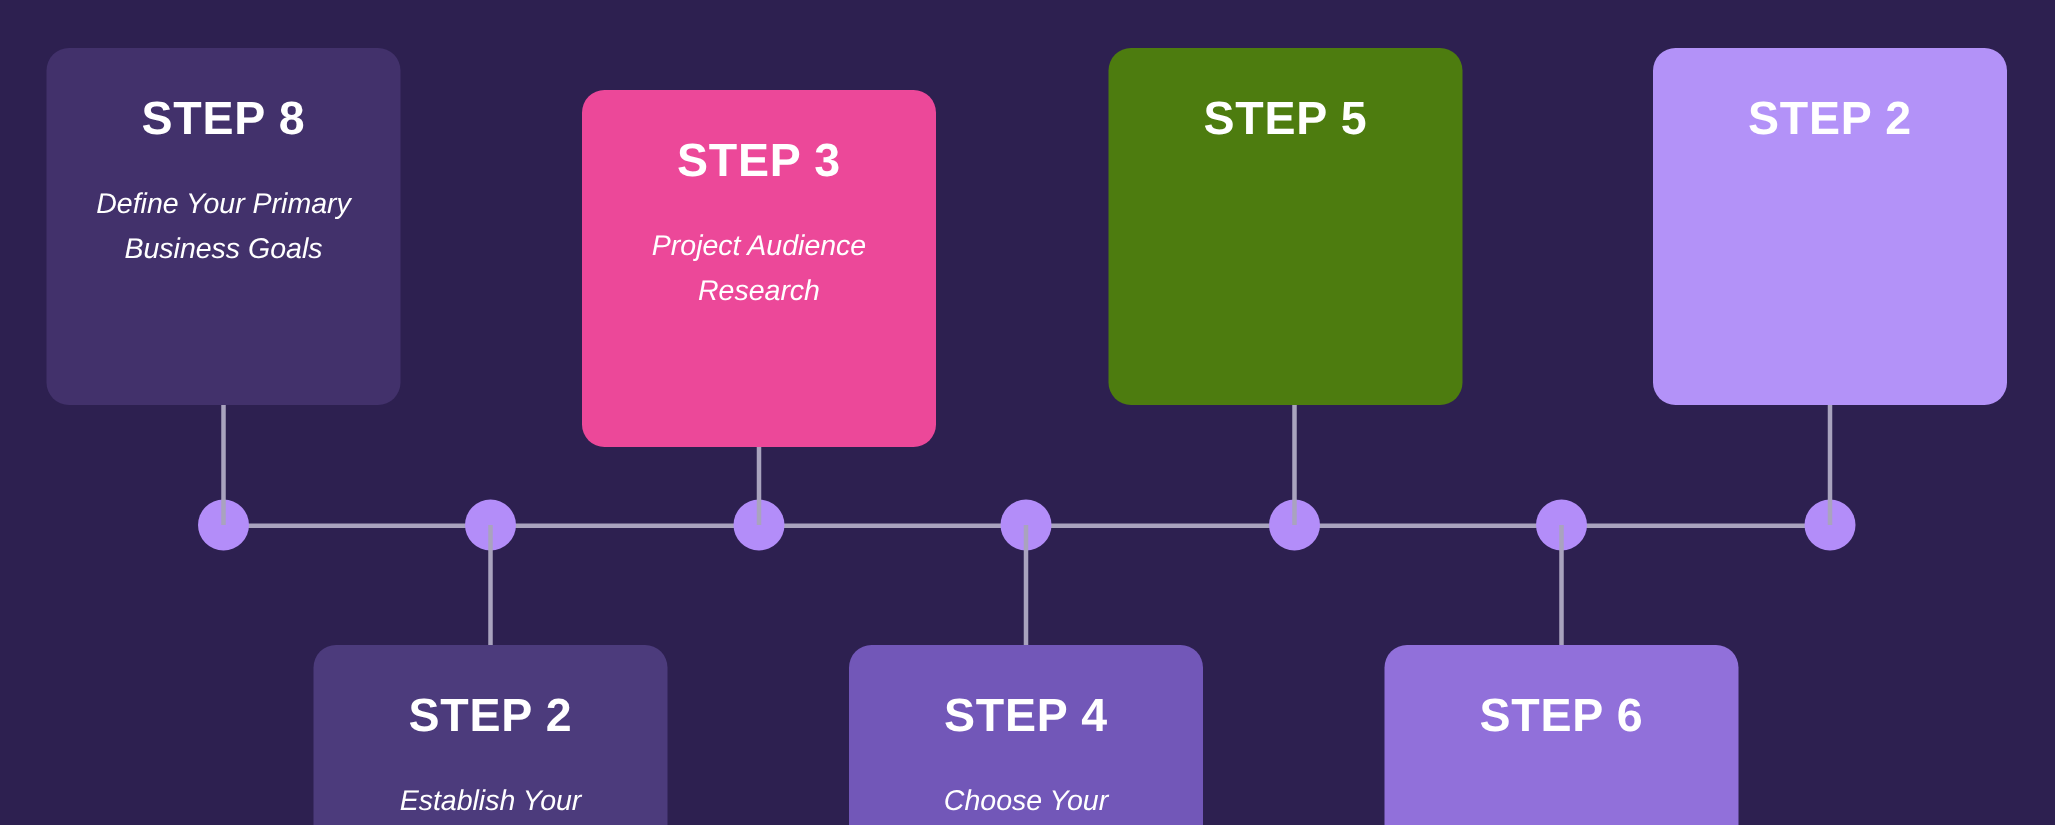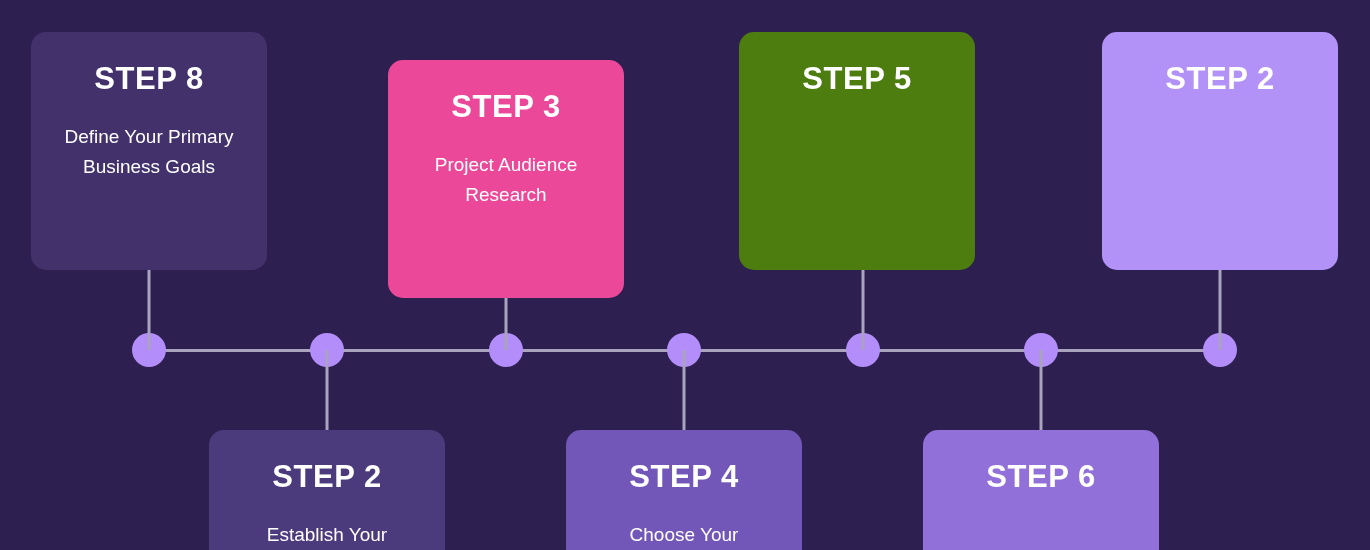--- a/index.html
+++ b/index.html
@@ -71,20 +71,21 @@
     color: #ffffff;
     margin: 0 0 26px 0;
     line-height: 1.1;
   }
   .card-desc {
     font-size: 19px;
     font-weight: normal;
     line-height: 1.6;
     color: #ffffff;
     margin: 0;
+    font-style: italic;
   }
   .card.tone-7 .card-desc {
     color: rgba(255, 255, 255, 0.92);
   }
 </style>
 </head>
 <body>
 
 <div id="infographic">
 

